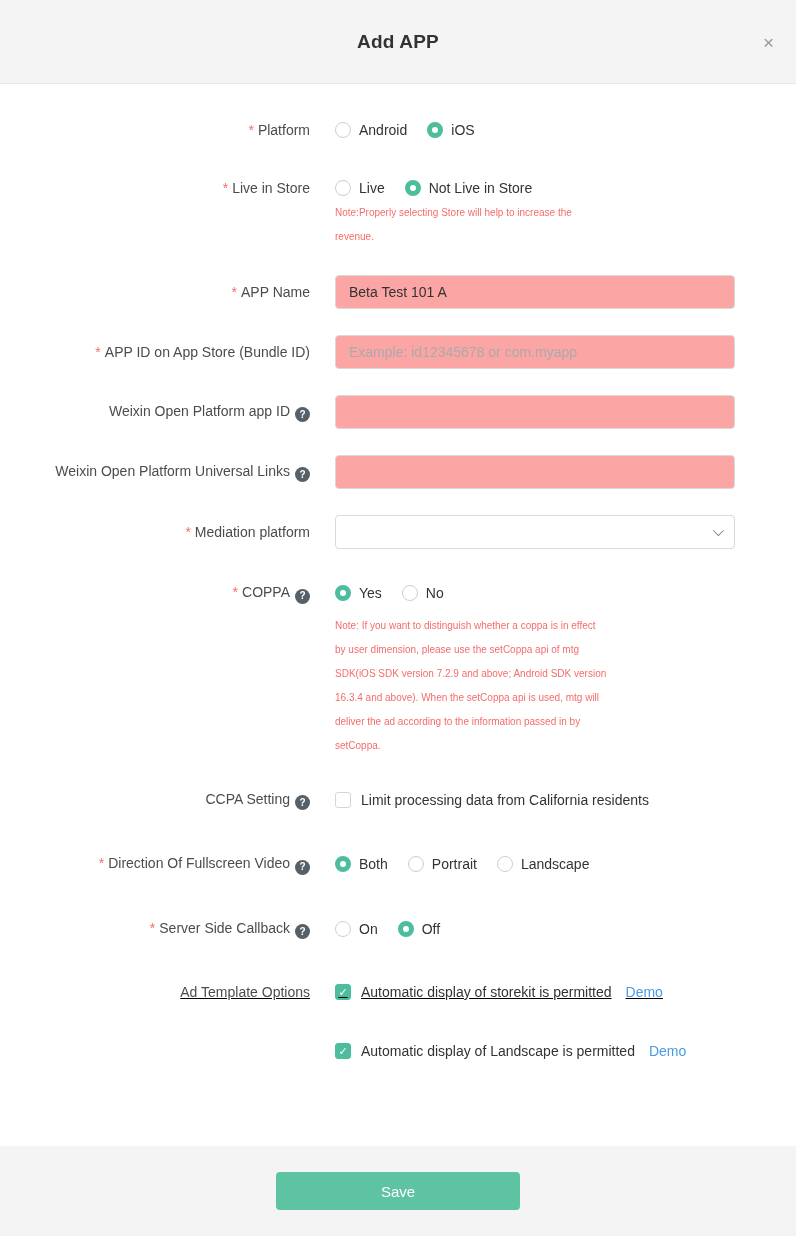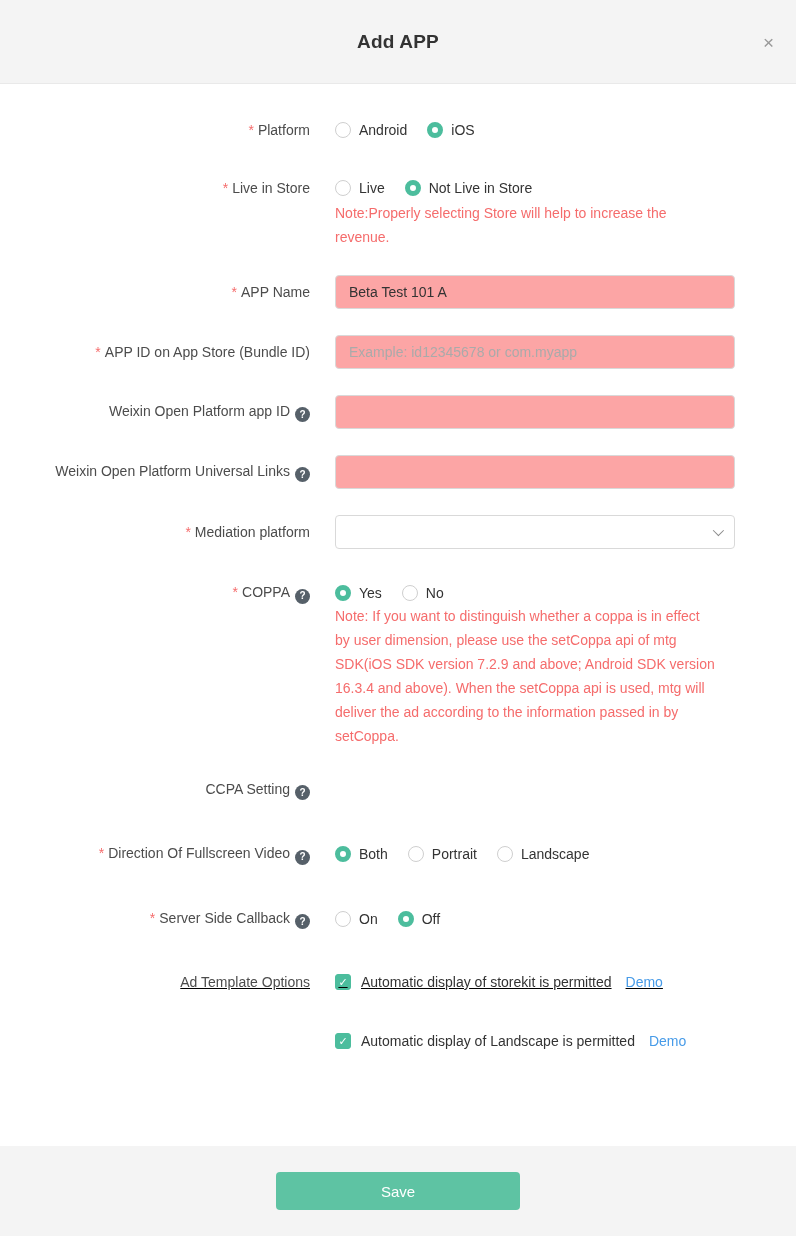--- a/index.html
+++ b/index.html
@@ -42,34 +42,34 @@
   .text-input { width:400px; height:34px; border:1px solid #d9d9d9; border-radius:4px; padding:0 13px;
                 font-size:14px; color:#333; font-family:"Liberation Sans","DejaVu Sans",sans-serif; outline:none; background:#fca5a5; }
   .text-input::placeholder { color:#aaa; opacity:1; }
 
   .select-box { width:400px; height:34px; border:1px solid #d9d9d9; border-radius:4px; background:#fff;
                 position:relative; cursor:pointer; display:flex; align-items:center; padding:0 30px 0 13px;
                 font-size:14px; color:#333; }
   .chevron { position:absolute; right:13px; top:12px; width:8px; height:8px; border-right:1.5px solid #8a8a8a;
              border-bottom:1.5px solid #8a8a8a; transform:rotate(45deg) translateY(-2px); }
 
-  .note { margin-left:335px; font-size:14px; color:#f56c6c; line-height:24px; white-space:pre-line; max-width:430px; }
+  .note { margin-left:335px; font-size:10px; color:#f56c6c; line-height:24px; white-space:pre-line; max-width:430px; }
 
   .demo-link { font-size:14px; color:#479be8; margin-left:14px; cursor:pointer; text-decoration:none; }
 
   .save-btn { width:244px; height:38px; background:#5ec3a3; border:none; border-radius:4px; color:#fff;
               font-size:15px; font-family:"Liberation Sans","DejaVu Sans",sans-serif; cursor:pointer; }
 
   
   .row-platform   { margin-bottom:40px; }
   .row-live       { margin-bottom:4px; }
   .note-live      { margin-bottom:26px; }
   .row-input      { margin-bottom:26px; }
   .row-select     { margin-bottom:34px; }
-  .row-coppa      { }
+  .row-coppa      { margin-bottom:10px; }
   .note-coppa     { margin-bottom:32px; }
   .row-ccpa       { margin-bottom:44px; }
   .row-direction  { margin-bottom:44px; }
   .row-server     { margin-bottom:44px; }
   .row-adtpl1     { margin-bottom:42px;text-decoration:underline; }
 </style>
 </head>
 <body>
 
 <div class="screen">
@@ -167,20 +167,26 @@
       </div>
       <div class="note note-coppa">Note: If you want to distinguish whether a coppa is in effect
 by user dimension, please use the setCoppa api of mtg
 SDK(iOS SDK version 7.2.9 and above; Android SDK version
 16.3.4 and above). When the setCoppa api is used, mtg will
 deliver the ad according to the information passed in by
 setCoppa.</div>
 
       <div class="row row-ccpa">
         <div class="label"><span>CCPA Setting</span><span class="help-icon">?</span></div>
+        <div class="control">
+          <label class="checkbox">
+            <span class="checkbox-box"></span>
+            <span class="checkbox-label">Limit processing data from California residents</span>
+          </label>
+        </div>
       </div>
 
       <div class="row row-direction">
         <div class="label"><span class="req">*</span><span>Direction Of Fullscreen Video</span><span class="help-icon">?</span></div>
         <div class="control radio-group">
           <label class="radio">
             <span class="radio-dot selected"></span>
             <span class="radio-label">Both</span>
           </label>
           <label class="radio">

